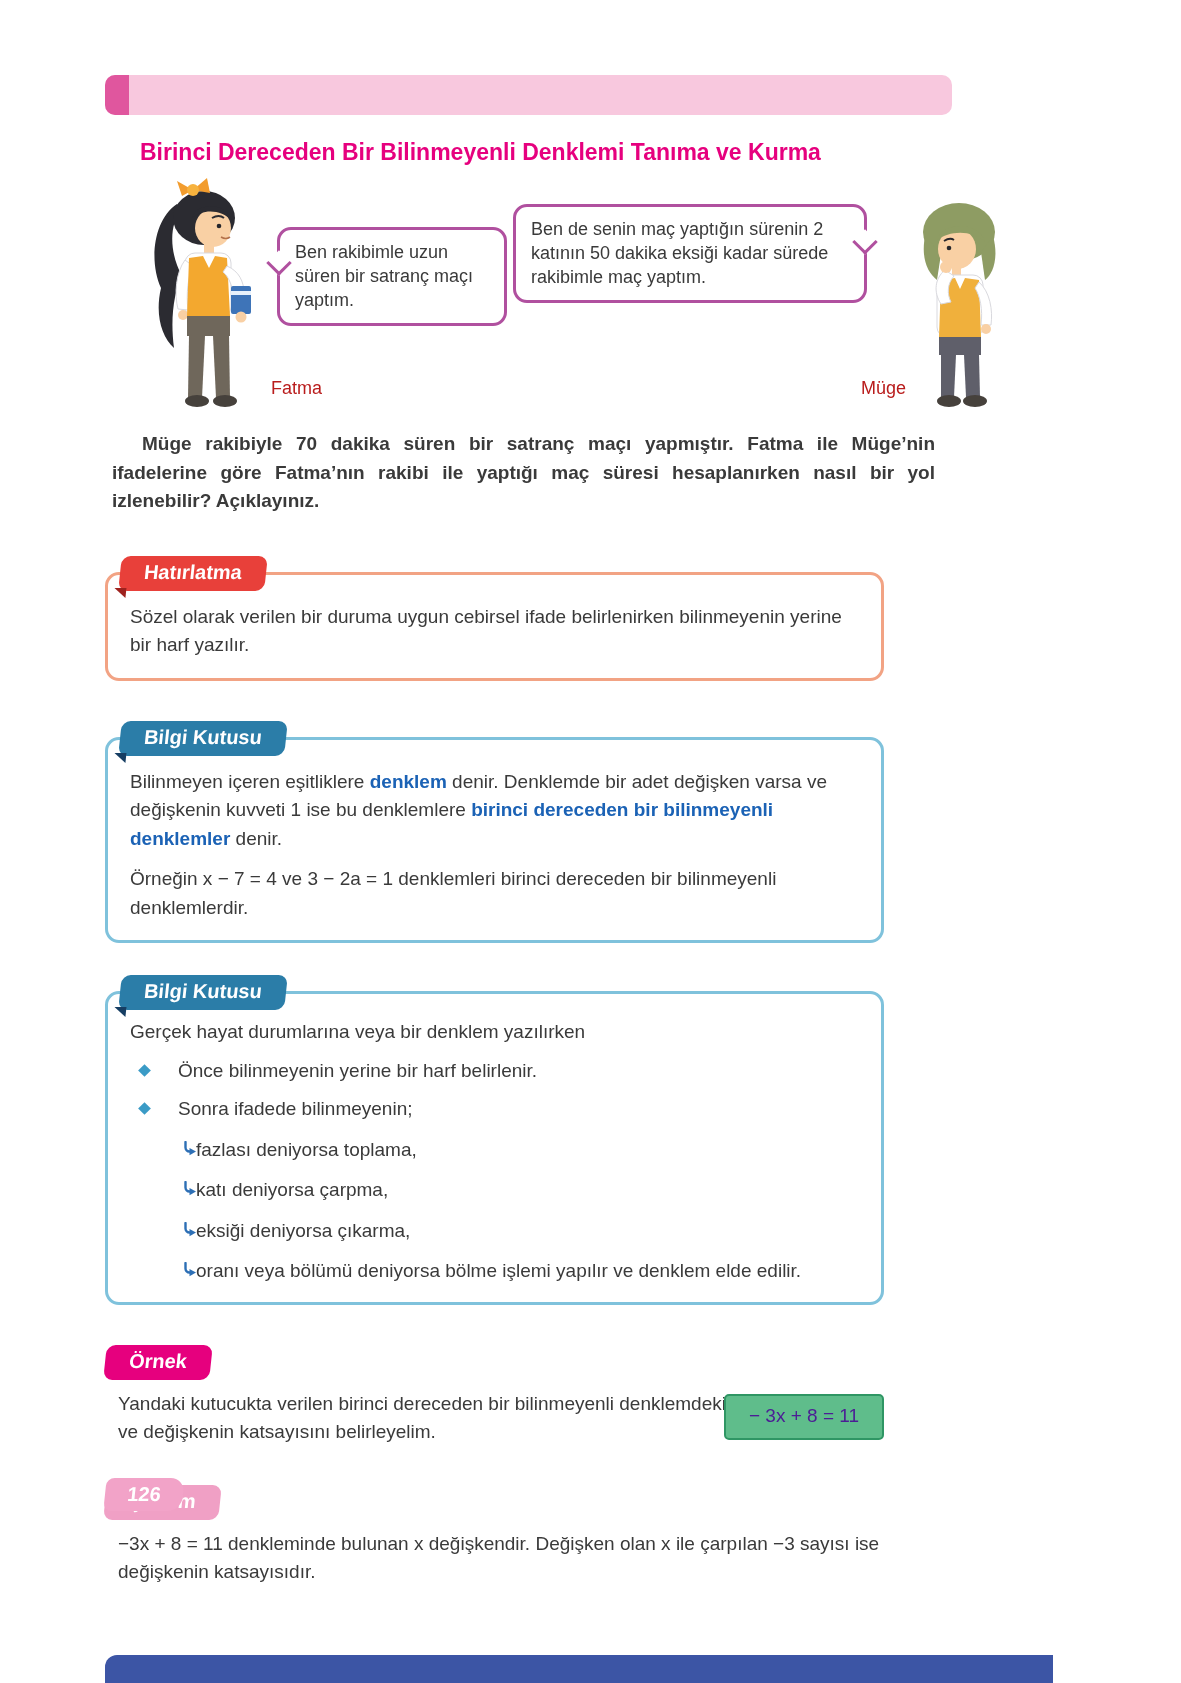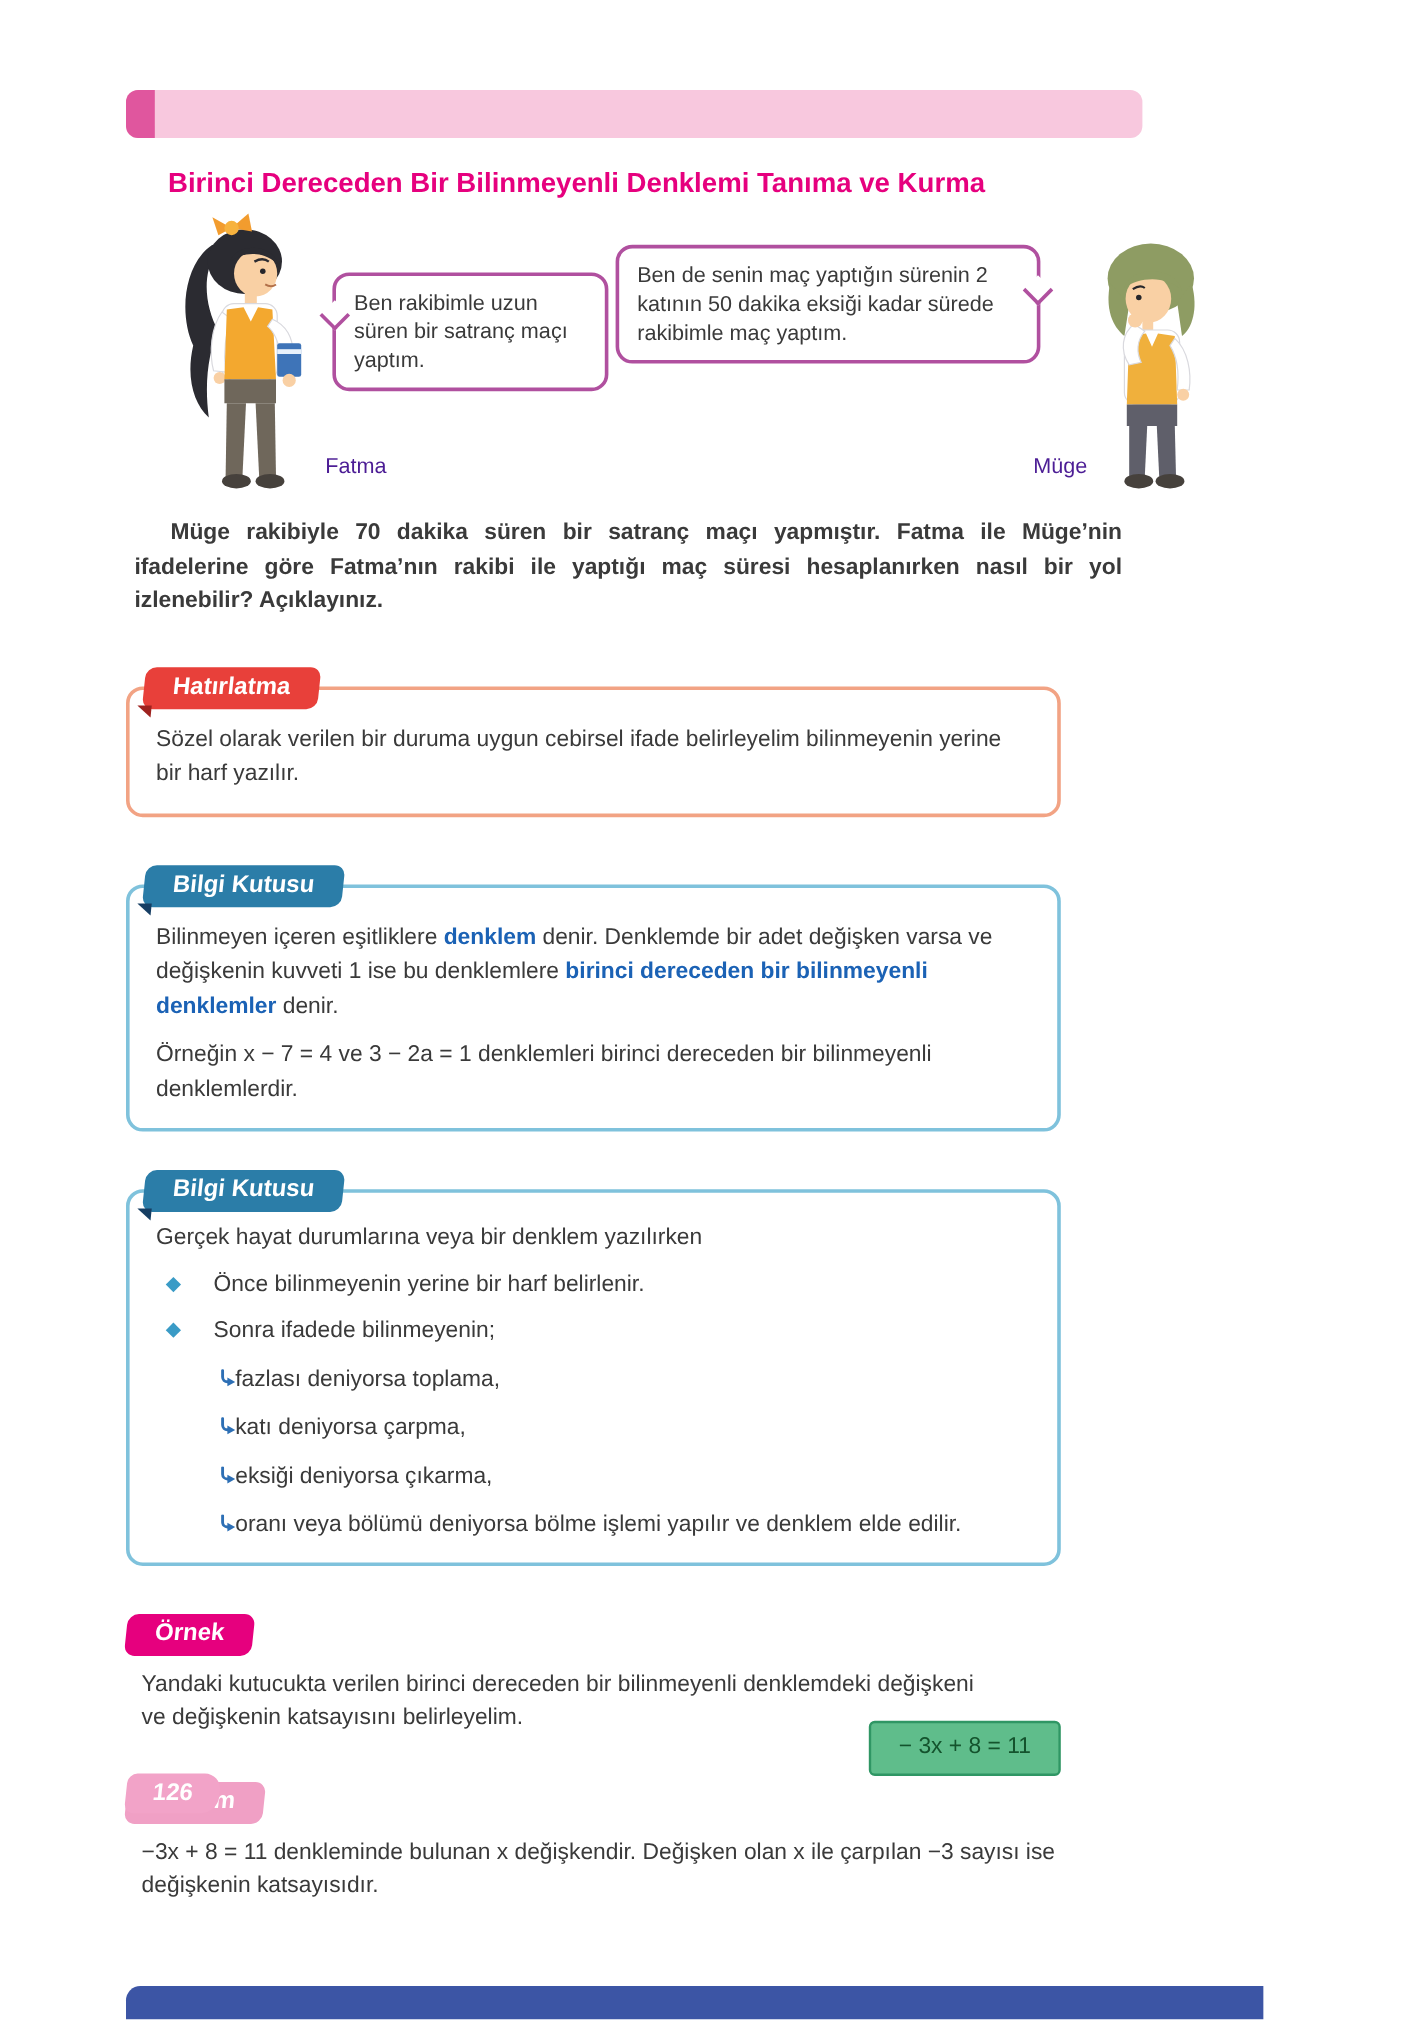--- a/index.html
+++ b/index.html
@@ -18,21 +18,21 @@
   .fig { position:absolute; }
   .fig-fatma { left:36px; top:0; }
   .fig-muge  { left:792px; top:18px; }
   .bubble { position:absolute; background:#fff; border:3px solid #b0509f; border-radius:14px;
             padding:11px 15px; font-size:18px; line-height:1.32; color:#3a3a3a; }
   .bubble::after { content:""; position:absolute; width:15px; height:15px; background:#fff; }
   .tail-left::after  { left:-10px; top:24px; border-left:3px solid #b0509f; border-bottom:3px solid #b0509f; transform:rotate(-45deg); }
   .tail-right::after { right:-10px; top:26px; border-right:3px solid #b0509f; border-bottom:3px solid #b0509f; transform:rotate(45deg); }
   .bubble-fatma { left:172px; top:53px; width:230px; }
   .bubble-muge  { left:408px; top:30px; width:354px; }
-  .char-name { position:absolute; font-size:18px; color:#4c1d95; }
+  .char-name { position:absolute; font-size:18px; color:#b91c1c; }
   .name-fatma { left:166px; top:204px; }
   .name-muge  { left:756px; top:204px; }
 
   .intro { margin:14px 118px 0 112px; font-size:19px; line-height:1.5; text-align:justify; text-indent:30px;font-weight:bold; }
 
   
   .badge { display:inline-block; color:#fff; font-size:20px; font-weight:bold;
            padding:5px 24px 7px; border-radius:9px; transform:skewX(-6deg); position:relative; }
   .badge::before { content:""; position:absolute; left:-4px; bottom:-7px; width:0; height:0;
                    border-left:12px solid transparent; z-index:-1; }
@@ -59,21 +59,21 @@
   .arrow-icon { flex:0 0 auto; margin-top:5px; line-height:0; }
 
   
   .section { margin:40px 169px 0 105px; }
   .section-solution { margin-top:38px; }
   .section-body { position:relative; margin-top:10px; padding-left:13px; font-size:19px; line-height:1.5; }
   .example-text { width:700px; }
   .equation-box { position:absolute; right:0; top:4px; width:160px; height:46px;
                   display:flex; align-items:center; justify-content:center;
                   background:#5fbd8b; border:2px solid #2f9664; border-radius:5px;
-                  font-size:19px; color:#14532d;margin-top:40px; }
+                  font-size:19px; color:#4c1d95; }
 
   
   .page-badge { position:absolute; left:105px; top:1478px; width:78px; height:33px;
                 background:#f2a3c8; border-radius:8px 14px 14px 8px;
                 display:flex; align-items:center; justify-content:center;
                 color:#fff; font-weight:bold; font-size:20px; transform:skewX(-6deg); }
   .footer-bar { position:absolute; left:105px; right:0; bottom:0; height:28px;
                 background:#3c55a5; border-radius:12px 0 0 0; }
 </style>
 </head>
@@ -153,21 +153,21 @@
 
     <span class="char-name name-fatma">Fatma</span>
     <span class="char-name name-muge">Müge</span>
   </div>
 
   <p class="intro">Müge rakibiyle 70 dakika süren bir satranç maçı yapmıştır. Fatma ile Müge’nin ifadelerine göre Fatma’nın rakibi ile yaptığı maç süresi hesaplanırken nasıl bir yol izlenebilir? Açıklayınız.</p>
 
   <section class="infobox box-reminder">
     <div class="badge badge-reminder">Hatırlatma</div>
     <div class="content">
-      <p>Sözel olarak verilen bir duruma uygun cebirsel ifade belirleyelim bilinmeyenin yerine bir harf yazılır.</p>
+      <p>Sözel olarak verilen bir duruma uygun cebirsel ifade belirlenirken bilinmeyenin yerine bir harf yazılır.</p>
     </div>
   </section>
 
   <section class="infobox box-info box-info-1">
     <div class="badge badge-info">Bilgi Kutusu</div>
     <div class="content">
       <p><span>Bilinmeyen içeren eşitliklere </span><span class="em-blue">denklem</span><span> denir. Denklemde bir adet değişken varsa ve değişkenin kuvveti 1 ise bu denklemlere </span><span class="em-blue">birinci dereceden bir bilinmeyenli denklemler</span><span> denir.</span></p>
       <p class="p-gap">Örneğin x − 7 = 4 ve 3 − 2a = 1 denklemleri birinci dereceden bir bilinmeyenli denklemlerdir.</p>
     </div>
   </section>

